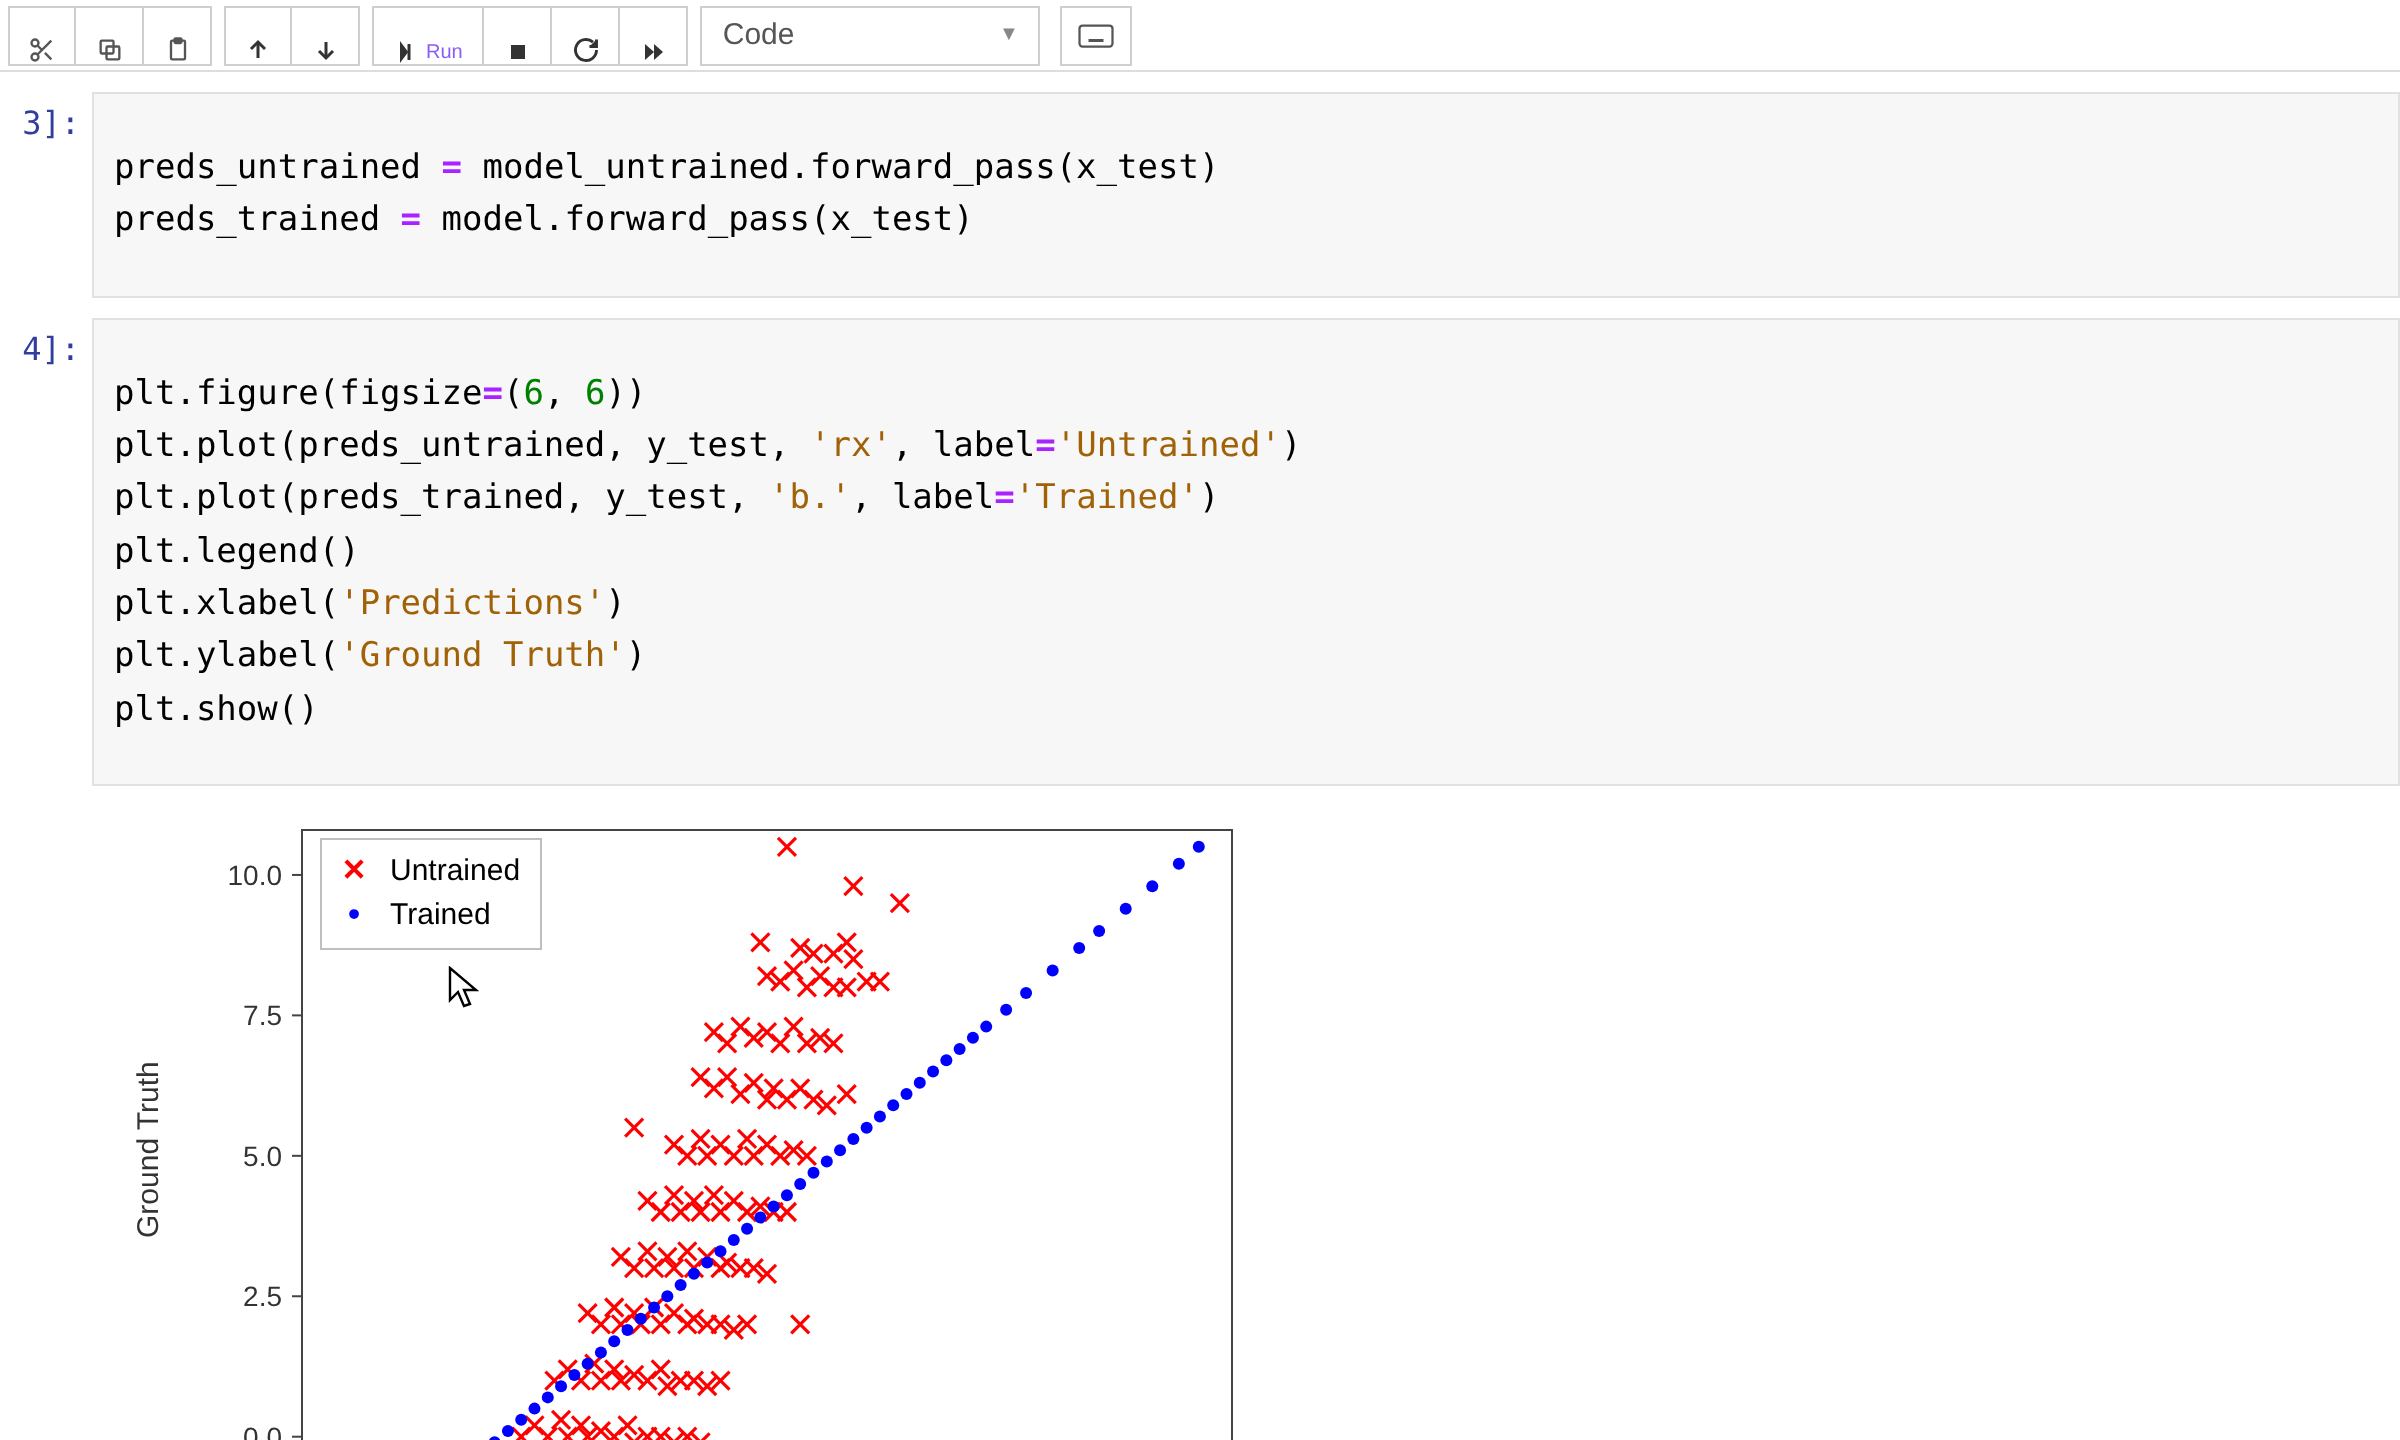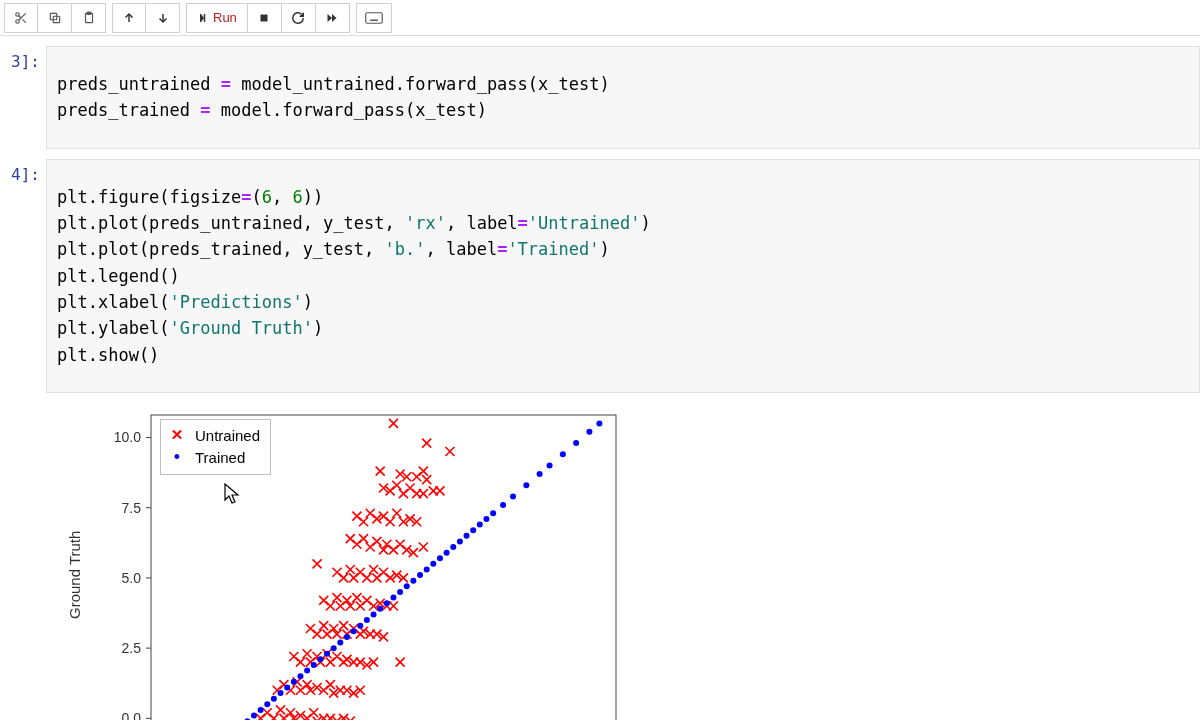--- a/index.html
+++ b/index.html
@@ -21,24 +21,24 @@
     border-bottom: 1px solid #ddd;
     padding: 0 4px;
     gap: 0;
   }
   .tb-btn {
     height: 30px;
     min-width: 34px;
     border: 1px solid #cfcfcf;
     background: #fff;
     display: flex;
-    align-items: center;
+    align-items: flex-end;
     justify-content: center;
-    font-size: 13px;
-    color: #b91c1c;
+    font-size: 10px;
+    color: #8b5cf6;
     cursor: pointer;
     padding: 0 6px;
   }
   .tb-btn + .tb-btn { border-left: none; }
   .tb-group { display: flex; margin-right: 6px; }
   .tb-btn.run { gap: 4px; padding: 0 10px; }
   .tb-select {
     height: 30px;
     border: 1px solid #cfcfcf;
     background: #fff;
@@ -93,21 +93,21 @@
     white-space: pre;
     overflow: hidden;
   }
   .output-area {
     margin-left: 46px;
     padding: 6px 0 0 10px;
   }
   
   .c-op { color: #AA22FF; font-weight: bold; }   
   .c-num { color: #008000; }                     
-  .c-str { color: #0f766e; }
+  .c-str { color: #a16207; }
 
   
   .plot-wrap { position: relative; width: 600px; height: 390px; }
   .plot-svg { position:absolute; left:0; top:0; }
   .legend {
     position: absolute;
     left: 104px;
     top: 10px;
     background: #fff;
     border: 1px solid #bfbfbf;
@@ -191,20 +191,24 @@
           <path d="M21 12a9 9 0 1 1-3-6.7"></path>
           <polyline points="21 3 21 9 15 9" fill="#333"></polyline>
         </svg>
     </div>
     <div class="tb-btn">
       <svg width="14" height="12" viewBox="0 0 24 24" fill="#333">
           <polygon points="3 4 12 12 3 20"></polygon>
           <polygon points="12 4 21 12 12 20"></polygon>
         </svg>
     </div>
+  </div>
+  <div class="tb-select">
+    <span>Code</span>
+    <span class="caret">▼</span>
   </div>
   <div class="kbd-btn">
     <svg width="18" height="12" viewBox="0 0 24 16" fill="none" stroke="#555" stroke-width="1.5">
         <rect x="1" y="1" width="22" height="14" rx="2"></rect>
         <line x1="5" y1="5" x2="5" y2="5"></line>
         <line x1="9" y1="5" x2="9" y2="5"></line>
         <line x1="13" y1="5" x2="13" y2="5"></line>
         <line x1="17" y1="5" x2="17" y2="5"></line>
         <line x1="7" y1="11" x2="17" y2="11" stroke-width="2"></line>
       </svg>

